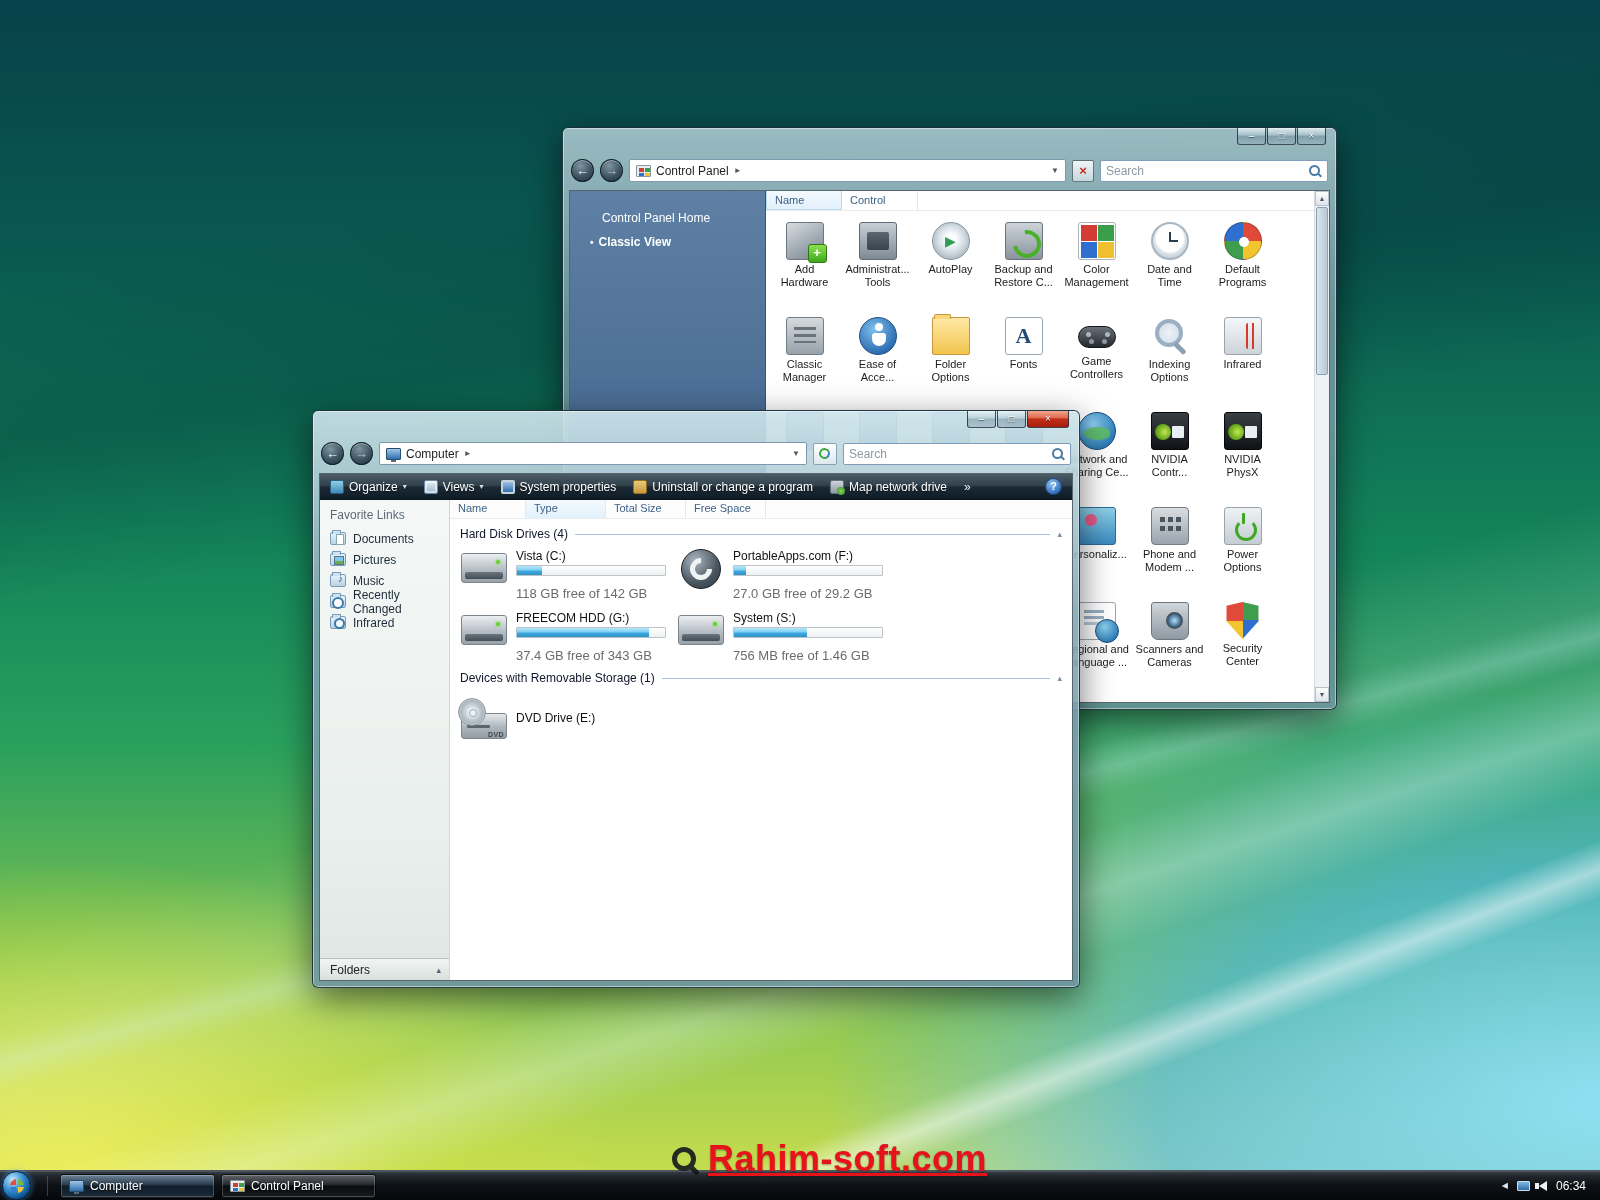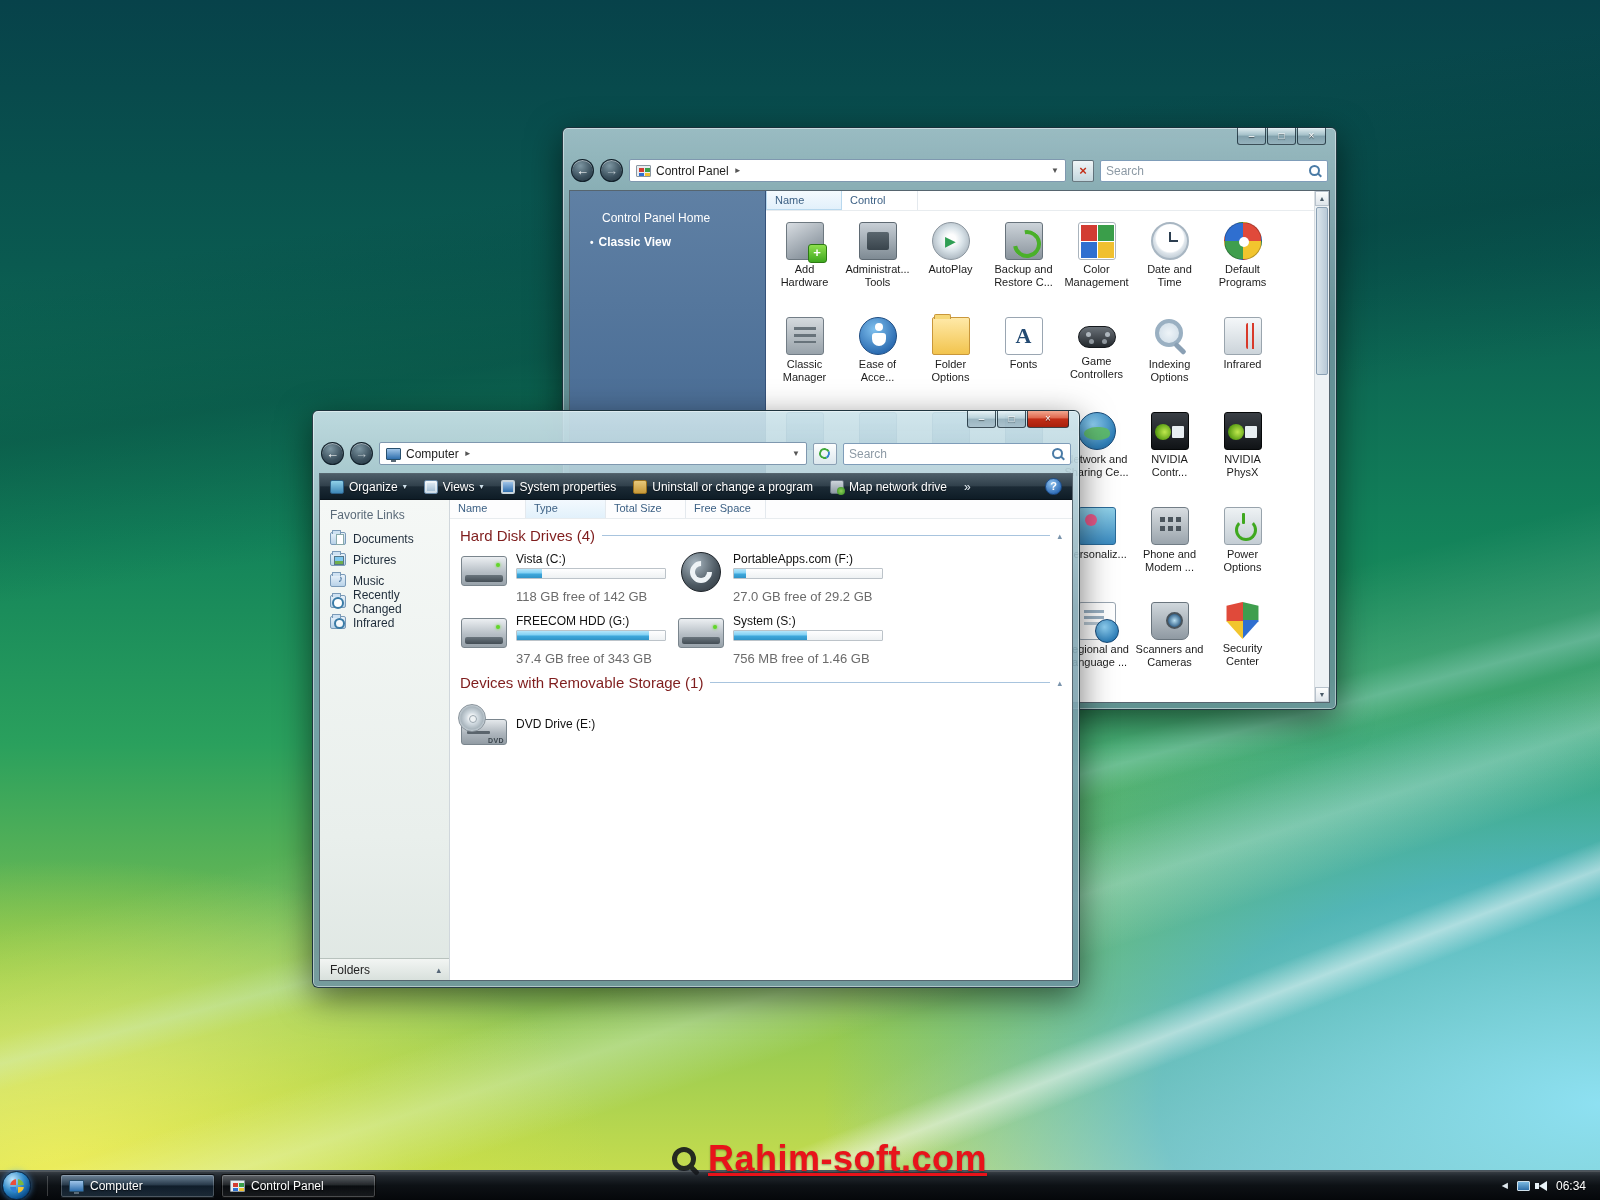--- a/index.html
+++ b/index.html
@@ -176,21 +176,21 @@
   .f-pic::after{content:'';position:absolute;right:1px;top:2px;width:8px;height:7px;background:linear-gradient(#7ec8f0 50%,#6fae4e 50%);border:1px solid #578}
   .f-mus::after{content:'♪';position:absolute;right:2px;top:-2px;font-size:10px;color:#2a5a8a}
   .f-rec::after{content:'';position:absolute;right:1px;top:1px;width:8px;height:8px;border:2px solid #3a7ba6;border-radius:50%;background:#fff}
   .f-sea::after{content:'';position:absolute;right:0;top:1px;width:7px;height:7px;border:2px solid #3a7ba6;border-radius:50%;background:rgba(255,255,255,.8)}
   .main-pane{flex:1;min-width:0;background:#fff;display:flex;flex-direction:column;overflow:hidden}
   .list-headers{height:19px;flex:none;display:flex;background:#fdfdfe;border-bottom:1px solid #e8ecef}
   .lh{padding:2px 8px 0;font-size:11px;color:#3d6185;border-right:1px solid #e4e9ee;cursor:pointer}
   .lh.c0{width:76px}.lh.c1{width:80px}.lh.c2{width:80px}.lh.c3{width:80px}
   .lh.sorted{background:linear-gradient(#f3f9fe,#e2f1fb)}
   .group-hdr{display:flex;align-items:center;margin:8px 10px 2px;cursor:pointer}
-  .group-title{color:#7f1d1d;font-size:15px;flex:none}
+  .group-title{color:#0f172a;font-size:12px;flex:none}
   .group-line{flex:1;height:1px;background:#a8c4de;margin:0 7px}
   .group-chev{font-size:9px;color:#7a94ac}
   .drive-grid{display:grid;grid-template-columns:217px 217px;row-gap:10px;margin:6px 0 0 10px}
   .drive{display:flex;gap:8px;align-items:flex-start;cursor:pointer}
   .d-ic{width:48px;flex:none;display:flex;justify-content:center;position:relative}
   .d-name{font-size:12px;color:#111;margin-bottom:2px}
   .d-bar{width:150px;height:11px;border:1px solid #bcc3c9;background:linear-gradient(#fff,#eef1f3);border-radius:1px}
   .d-fill{height:100%;background:linear-gradient(180deg,#b5e6fb 0%,#7fd0f4 45%,#3fa8dc 55%,#2f94c8 100%)}
   .d-free{font-size:13px;color:#6b6b6b;margin-top:10px}
   .dvd-row{display:flex;align-items:center;gap:8px;margin:12px 0 0 10px;cursor:pointer}

